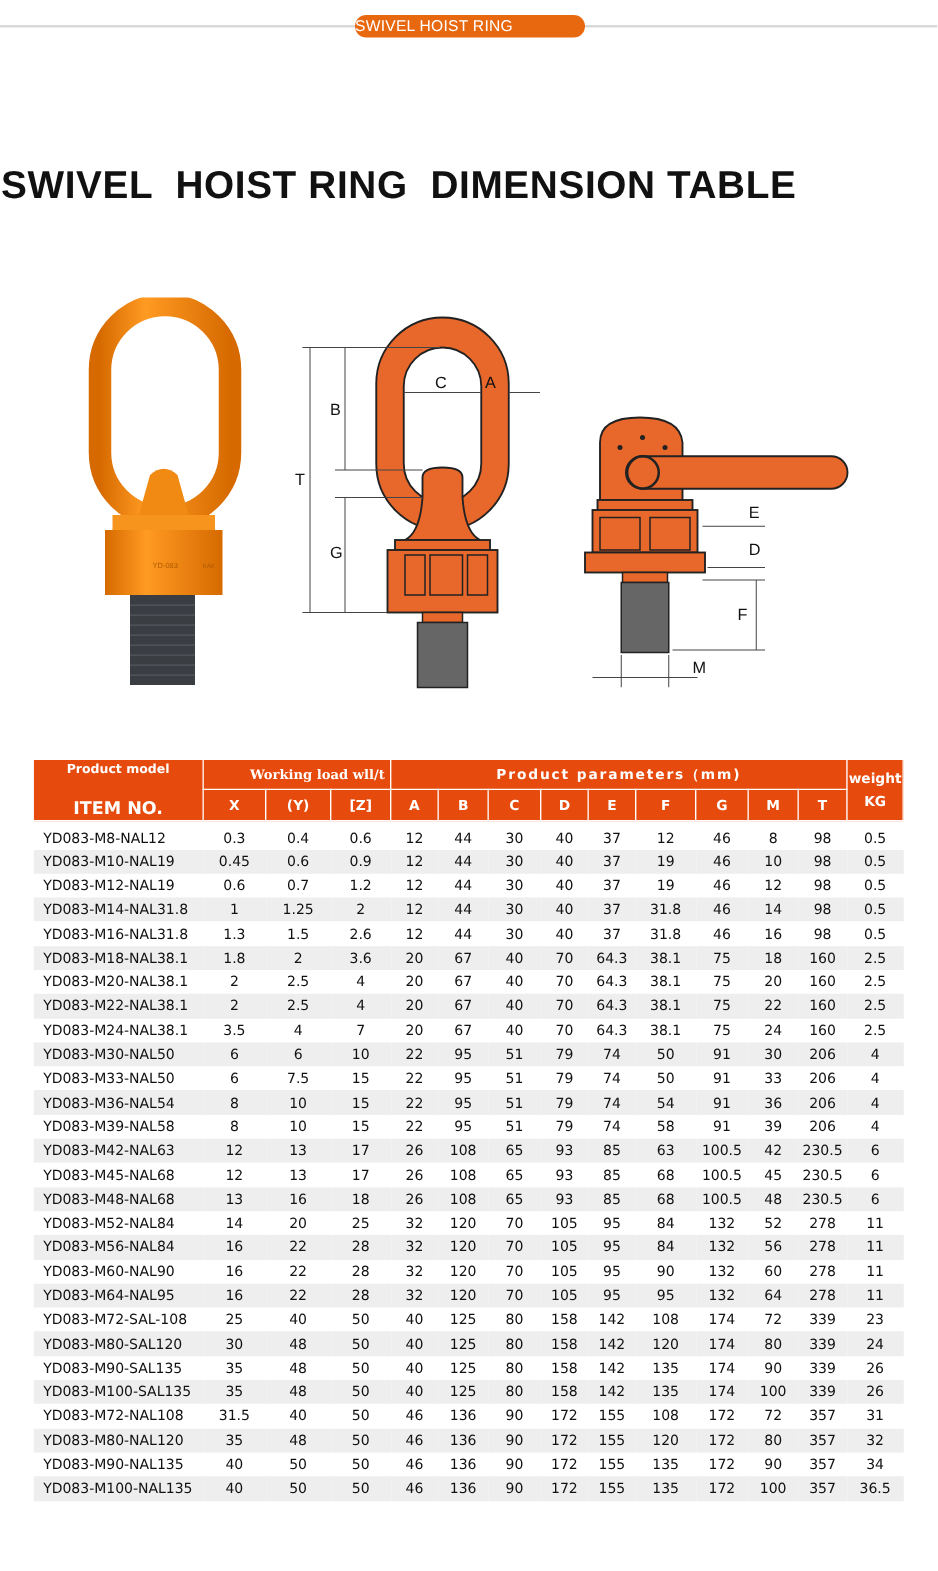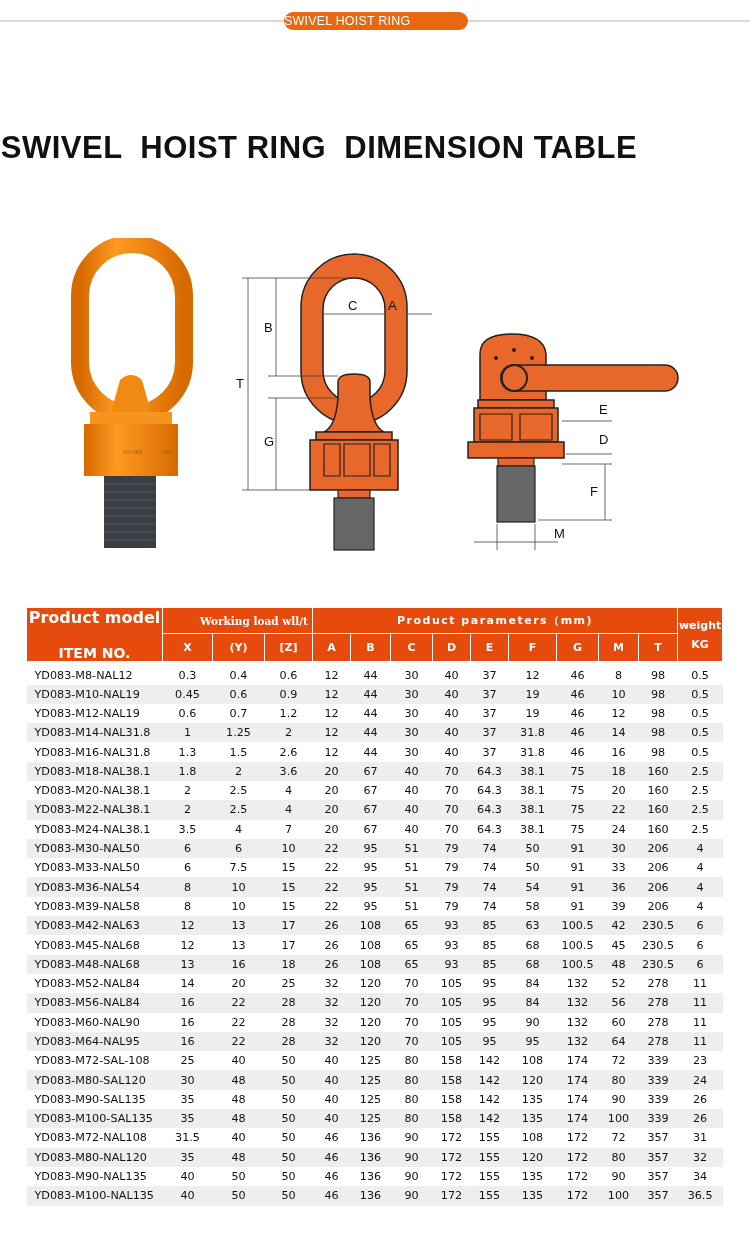--- a/index.html
+++ b/index.html
@@ -122,21 +122,21 @@
     <col style="width:38px">
       <col style="width:48px">
       <col style="width:42px">
       <col style="width:40px">
     <col style="width:39px">
       <col style="width:45px">
   </colgroup>
   <thead>
     <tr>
       <th class="grp" rowspan="2">
-        <div style="margin-bottom:18px;font-size:16px;">Product model</div>
+        <div style="margin-bottom:18px;font-size:10px;">Product model</div>
         <div style="font-size:14px;">ITEM NO.</div>
       </th>
       <th class="grp" colspan="3" style="font-family:'DejaVu Serif',serif;font-size:10.5px;padding-left:33px;">Working load wll/t</th>
       <th class="grp" colspan="9" style="letter-spacing:1.5px;">Product parameters（mm)</th>
       <th class="grp" rowspan="2">
         <div style="margin-bottom:6px;">weight</div>
         <div>KG</div>
       </th>
     </tr>
     <tr>

